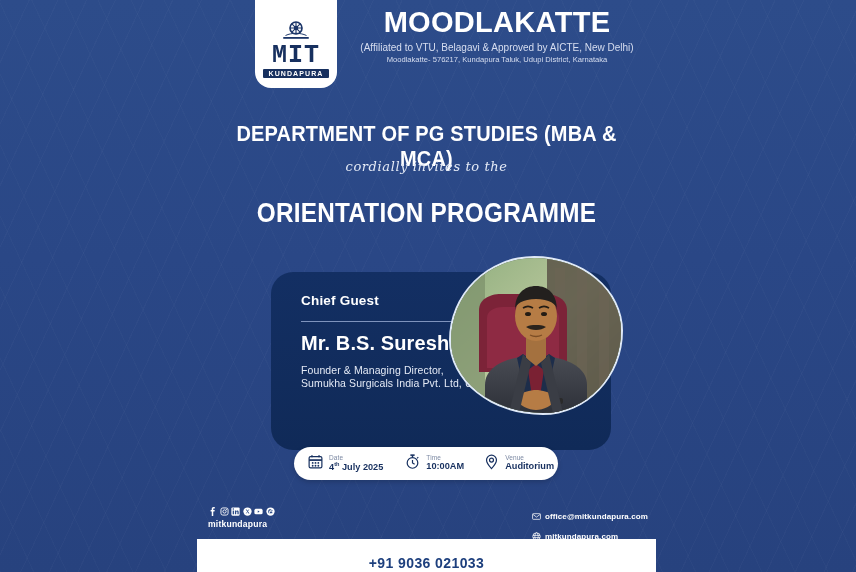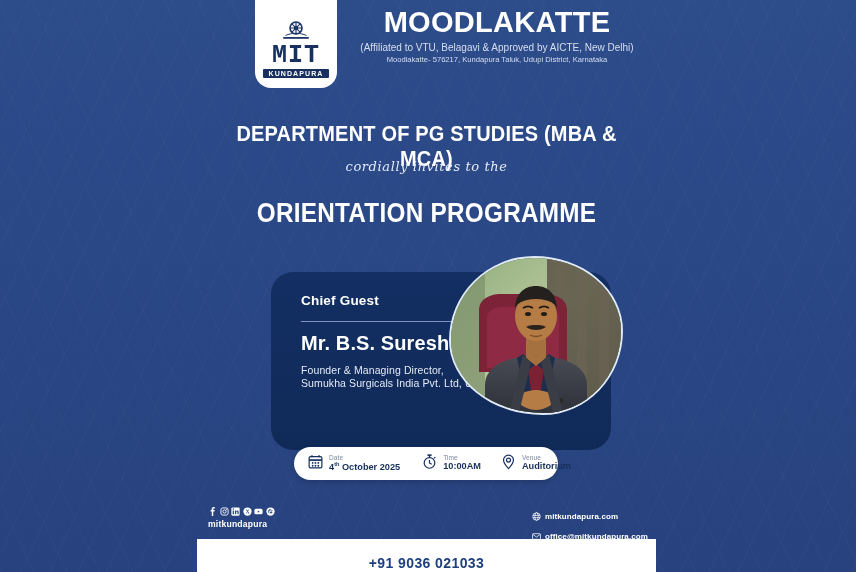--- a/index.html
+++ b/index.html
@@ -229,21 +229,21 @@
                 <circle cx="12" cy="14" r="1.3"></circle>
                 <circle cx="16" cy="14" r="1.3"></circle>
               <circle cx="8" cy="18" r="1.3"></circle>
                 <circle cx="12" cy="18" r="1.3"></circle>
                 <circle cx="16" cy="18" r="1.3"></circle>
             </g>
           </svg>
         </span>
         <span class="info-txt">
           <span class="info-k" style="display:block">Date</span>
-          <span class="info-v" style="display:block"><span>4</span><sup>th</sup><span> October 2025</span></span>
+          <span class="info-v" style="display:block"><span>4</span><sup>th</sup><span> July 2025</span></span>
         </span>
       </div>
 
       <div class="info-item i2">
         <span>
           <svg width="17" height="17" viewBox="0 0 24 24" fill="none" stroke="#17305f" stroke-width="1.7">
             <circle cx="12" cy="14" r="7.5"></circle>
             <path d="M12 10v4l3 2"></path>
             <path d="M9 3h6" stroke-width="2.2"></path>
             <path d="M12 3v3.5" stroke-width="2"></path>
@@ -311,36 +311,36 @@
             <path d="M12 5.4c-3.9 0-6.2 2.4-6.2 6.6s2.3 6.6 6.2 6.6c2.6 0 4.3-1.1 4.8-2.9.4-1.5-.4-2.9-2.2-3.4.1-1-.5-1.8-1.7-1.8-1 0-1.7.5-2 1.2l1.2.5c.2-.4.5-.6.9-.6.5 0 .7.3.6.8-2 .1-3.3 1-3.3 2.5 0 1.3 1 2.2 2.5 2.2 1.2 0 2.1-.6 2.5-1.6.7.3 1 .9.8 1.6-.3 1.1-1.5 1.8-3.3 1.8-2.9 0-4.5-1.8-4.5-5s1.6-5 4.5-5c1.9 0 3.2.8 3.9 2.2l1.3-.7c-.9-1.9-2.7-3-5-3z" fill="#2a4a87"></path>
           </svg>
       </span>
     </div>
     <div class="handle">mitkundapura</div>
 
     <div class="contact">
       <div class="c-row">
         <span>
           <svg width="9" height="9" viewBox="0 0 24 24" fill="none" stroke="#ffffff" stroke-width="2">
+              <rect x="1.5" y="4.5" width="21" height="15" rx="2"></rect>
+              <path d="M2 6l10 7.5L22 6"></path>
+            </svg>
+        </span>
+        <span class="c-txt">office@mitkundapura.com</span>
+      </div>
+      <div class="c-row">
+        <span>
+          <svg width="9" height="9" viewBox="0 0 24 24" fill="none" stroke="#ffffff" stroke-width="2">
               <circle cx="12" cy="12" r="10"></circle>
               <ellipse cx="12" cy="12" rx="4.5" ry="10"></ellipse>
               <path d="M2.3 9h19.4M2.3 15h19.4"></path>
             </svg>
         </span>
         <span class="c-txt">mitkundapura.com</span>
       </div>
-      <div class="c-row">
-        <span>
-          <svg width="9" height="9" viewBox="0 0 24 24" fill="none" stroke="#ffffff" stroke-width="2">
-              <rect x="1.5" y="4.5" width="21" height="15" rx="2"></rect>
-              <path d="M2 6l10 7.5L22 6"></path>
-            </svg>
-        </span>
-        <span class="c-txt">office@mitkundapura.com</span>
-      </div>
     </div>
 
     <div class="phonebar">
       <span class="phone">+91 9036 021033</span>
     </div>
 
   </div>
 </div>
 
 </body></html>

